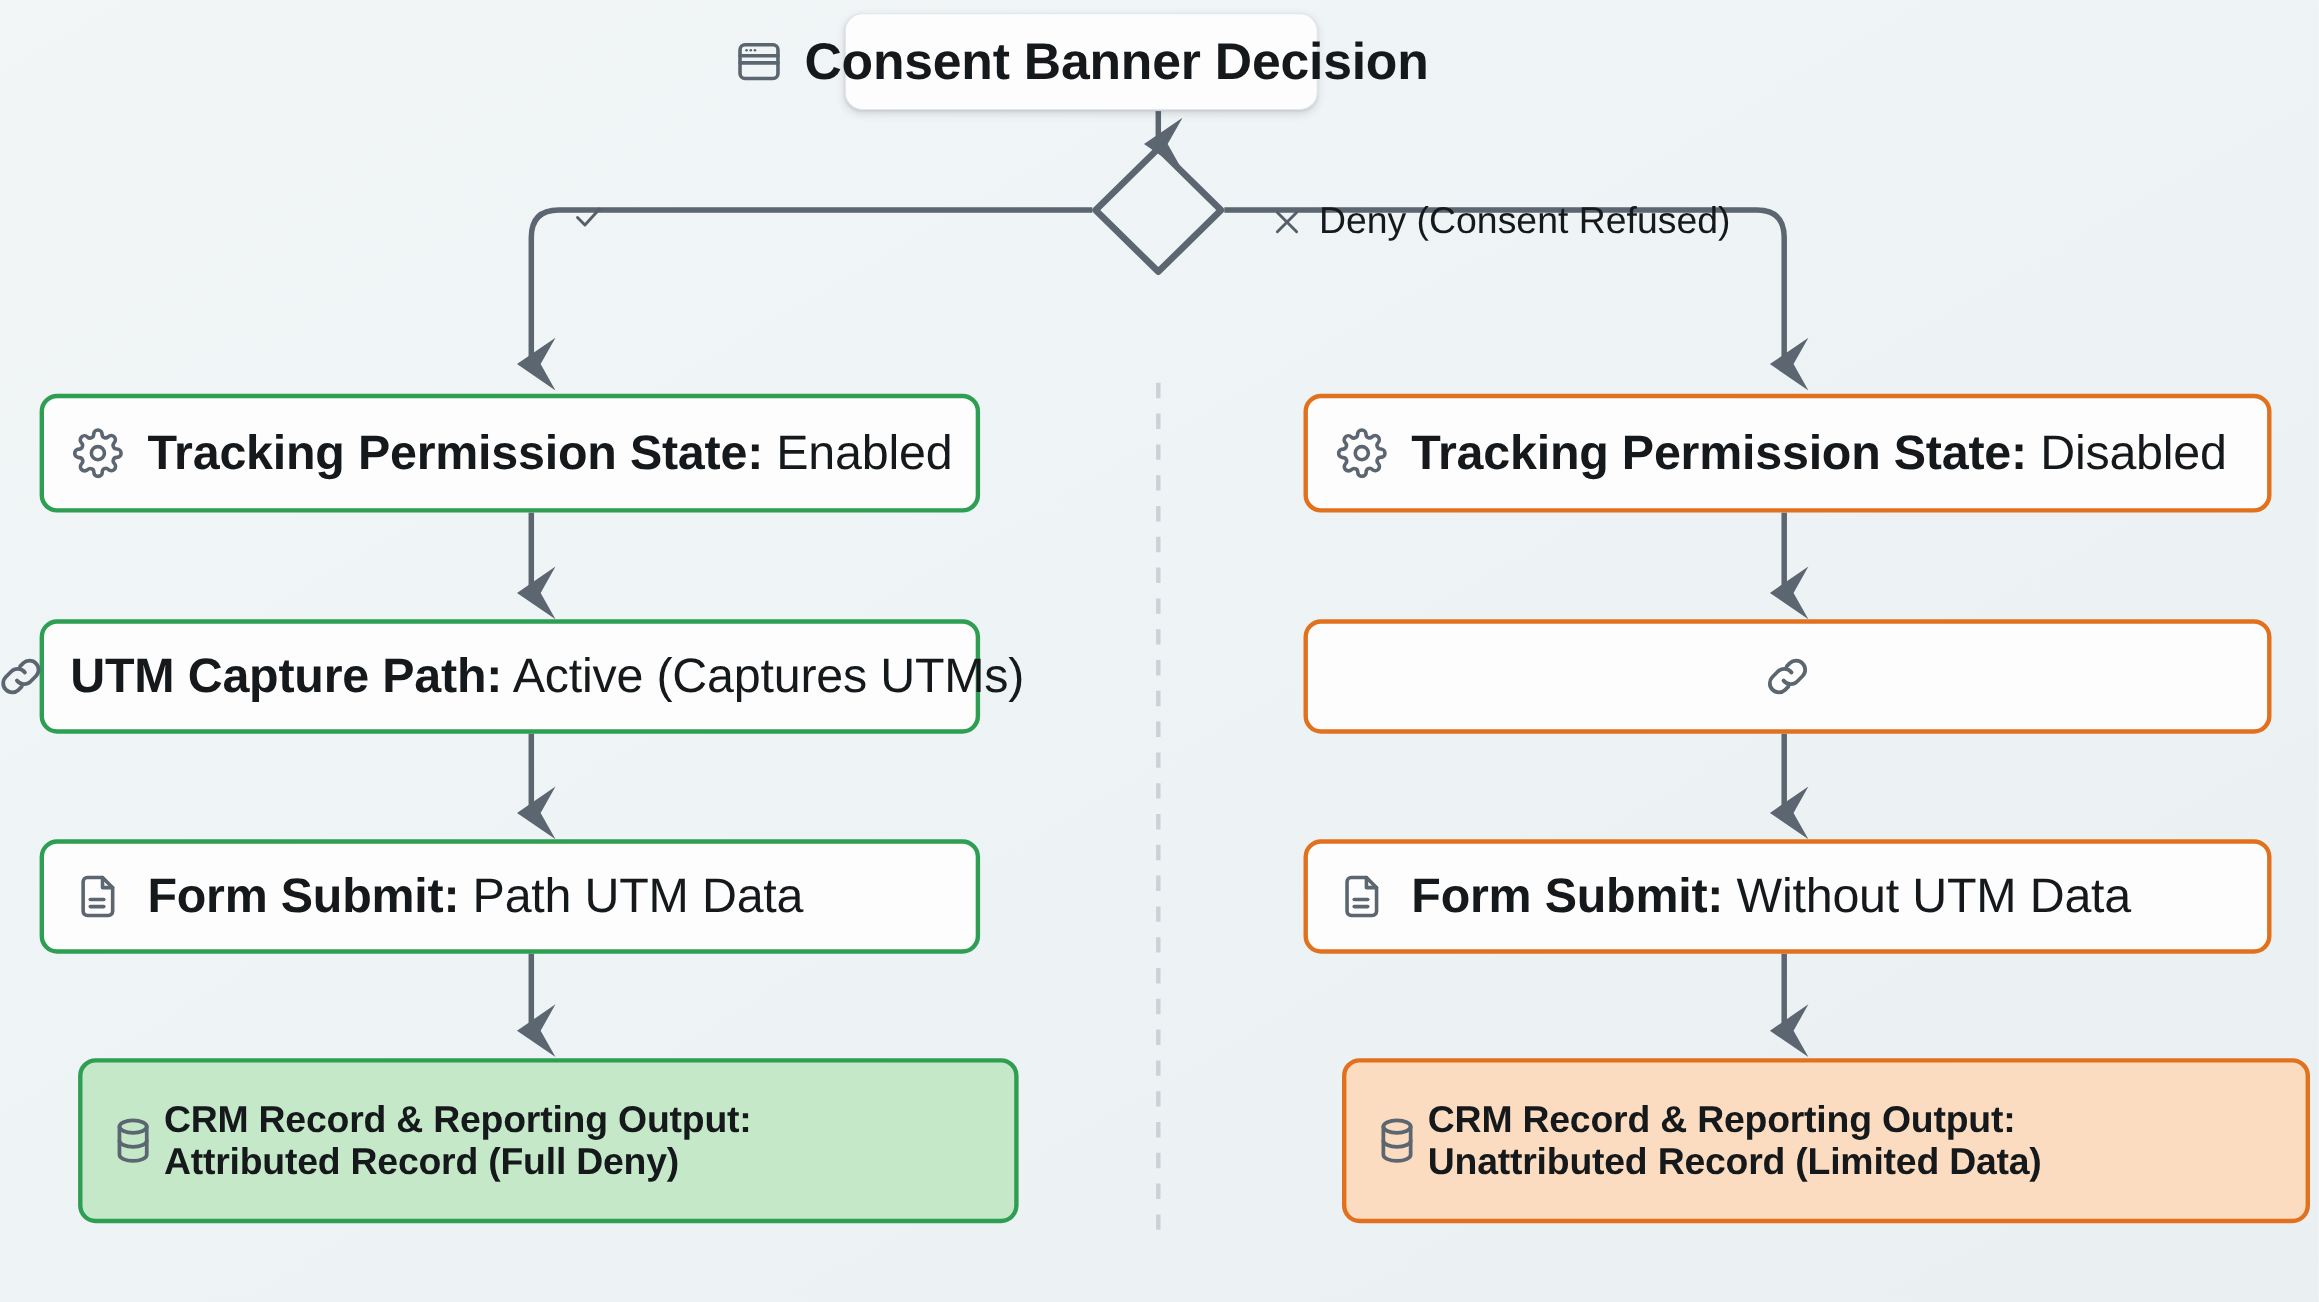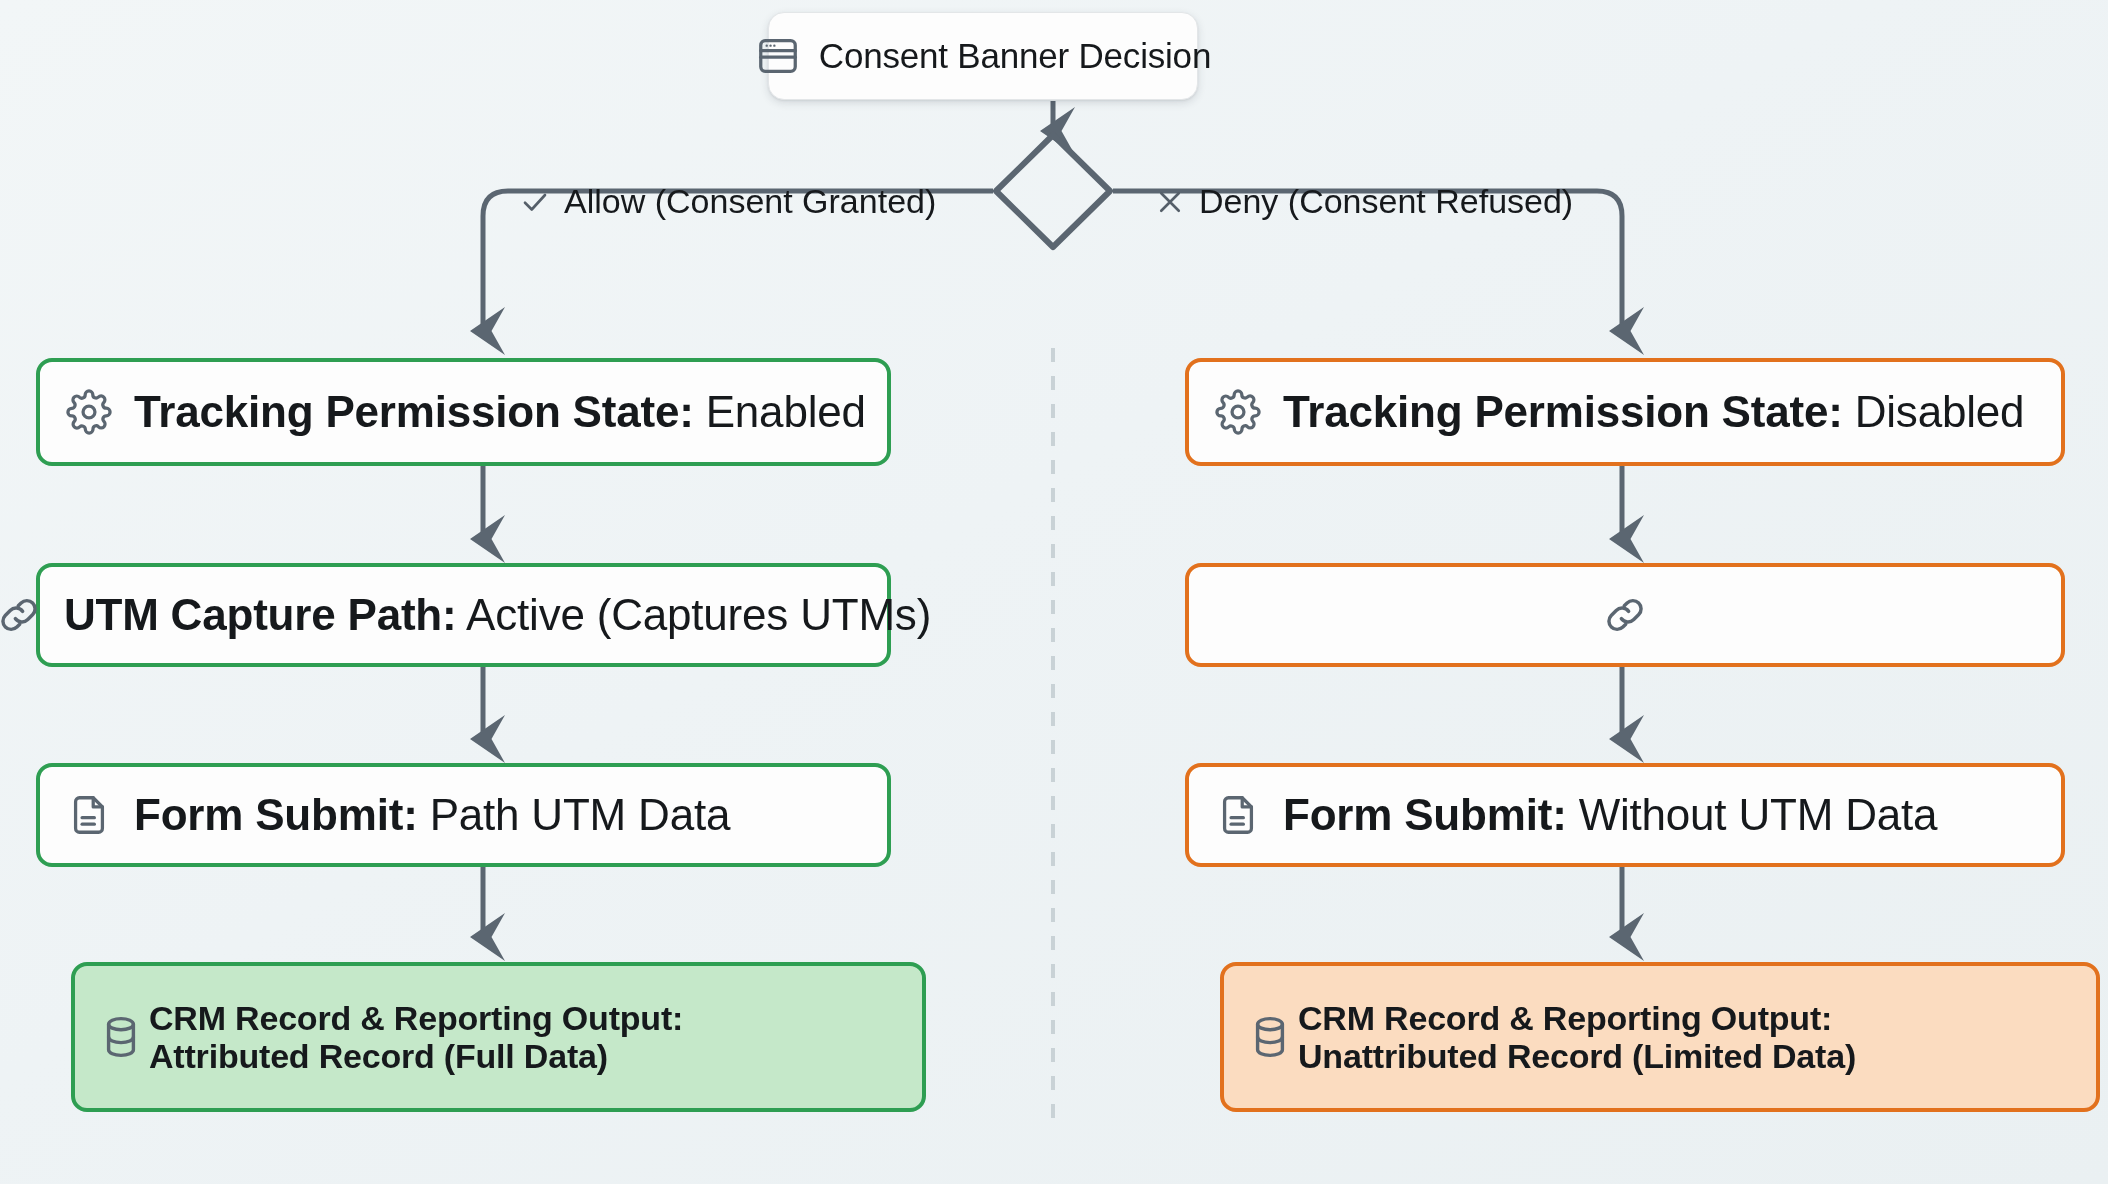--- a/index.html
+++ b/index.html
@@ -57,21 +57,21 @@
   #root-node {
     left: 768px;
     top: 12px;
     width: 430px;
     height: 88px;
     border: 1px solid #e3e6e8;
     box-shadow: 0 3px 8px rgba(32,42,54,0.13), 0 1px 2px rgba(32,42,54,0.08);
     justify-content: center;
     gap: 18px;
   }
-  #root-node .txt { font-weight: 400; font-size: 35px; }
+  #root-node .txt { font-weight: 700; font-size: 47px; }
 
   .node.green { border: 4px solid #2e9e52; }
   .node.orange { border: 4px solid #e2711d; }
   .node.fill-green { background: #c5e8c9; border: 4px solid #2e9e52; }
   .node.fill-orange { background: #fbdcc0; border: 4px solid #e2711d; }
 
   .node.terminal {
     align-items: center;
     gap: 4px;
     padding: 0 22px;
@@ -153,21 +153,20 @@
       <circle cx="10.1" cy="6.6" r="0.62" fill="currentColor" stroke="none"></circle>
       <line x1="3" y1="12.6" x2="21" y2="12.6"></line>
     </svg>
     <div class="txt">Consent Banner Decision</div>
   </div>
 
   <div id="label-allow" class="branch-label">
     <svg class="mk" viewBox="0 0 24 24" fill="none" stroke="currentColor" stroke-width="2.1" stroke-linecap="round" stroke-linejoin="round">
       <path d="M4 12.6 L9.4 18 L20 6.4"></path>
     </svg>
-    <span>Allow (Consent Granted)</span>
   </div>
 
   <div id="label-deny" class="branch-label">
     <svg class="mk" viewBox="0 0 24 24" fill="none" stroke="currentColor" stroke-width="2.1" stroke-linecap="round" stroke-linejoin="round">
       <path d="M5 5 L19 19 M19 5 L5 19"></path>
     </svg>
     <span>Deny (Consent Refused)</span>
   </div>
 
   <div class="node green col-l row1">
@@ -206,21 +205,21 @@
   </div>
 
   <div class="node fill-green terminal col-l row4">
     <svg class="glyph" viewBox="0 0 24 24" fill="none" stroke="currentColor" stroke-width="1.7" stroke-linecap="round" stroke-linejoin="round">
       <ellipse cx="12" cy="5.6" rx="6.2" ry="2.8"></ellipse>
       <path d="M5.8 5.6v12.8c0 1.55 2.78 2.8 6.2 2.8s6.2-1.25 6.2-2.8V5.6"></path>
       <path d="M5.8 12c0 1.55 2.78 2.8 6.2 2.8s6.2-1.25 6.2-2.8"></path>
     </svg>
     <div class="txt">
       <span>CRM Record &amp; Reporting Output:</span><br>
-      <span>Attributed Record (Full Data)</span>
+      <span>Attributed Record (Full Deny)</span>
     </div>
   </div>
 
   <div class="node orange col-r row1">
     <svg class="glyph" viewBox="0 0 24 24" fill="none" stroke="currentColor" stroke-width="1.7" stroke-linecap="round" stroke-linejoin="round">
       <circle cx="12" cy="12" r="3.1"></circle>
       <path d="M19.4 15a1.65 1.65 0 0 0 .33 1.82l.06.06a2 2 0 1 1-2.83 2.83l-.06-.06a1.65 1.65 0 0 0-1.82-.33 1.65 1.65 0 0 0-1 1.51V21a2 2 0 1 1-4 0v-.09A1.65 1.65 0 0 0 9 19.4a1.65 1.65 0 0 0-1.82.33l-.06.06a2 2 0 1 1-2.83-2.83l.06-.06a1.65 1.65 0 0 0 .33-1.82 1.65 1.65 0 0 0-1.51-1H3a2 2 0 1 1 0-4h.09A1.65 1.65 0 0 0 4.6 9a1.65 1.65 0 0 0-.33-1.82l-.06-.06a2 2 0 1 1 2.83-2.83l.06.06A1.65 1.65 0 0 0 9 4.6a1.65 1.65 0 0 0 1-1.51V3a2 2 0 1 1 4 0v.09a1.65 1.65 0 0 0 1 1.51 1.65 1.65 0 0 0 1.82-.33l.06-.06a2 2 0 1 1 2.83 2.83l-.06.06A1.65 1.65 0 0 0 19.4 9v0a1.65 1.65 0 0 0 1.51 1H21a2 2 0 1 1 0 4h-.09a1.65 1.65 0 0 0-1.51 1z"></path>
     </svg>
     <div class="txt">
       <b>Tracking Permission State:</b> 

